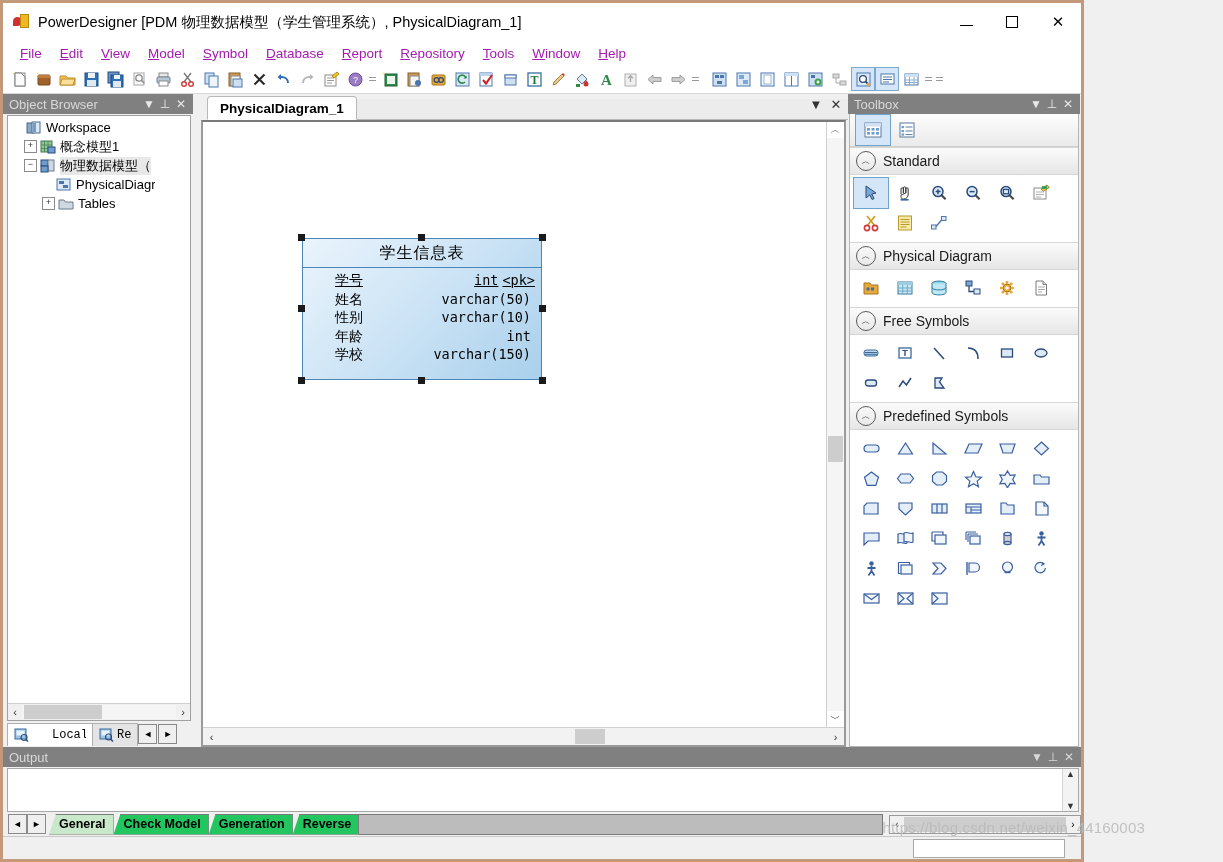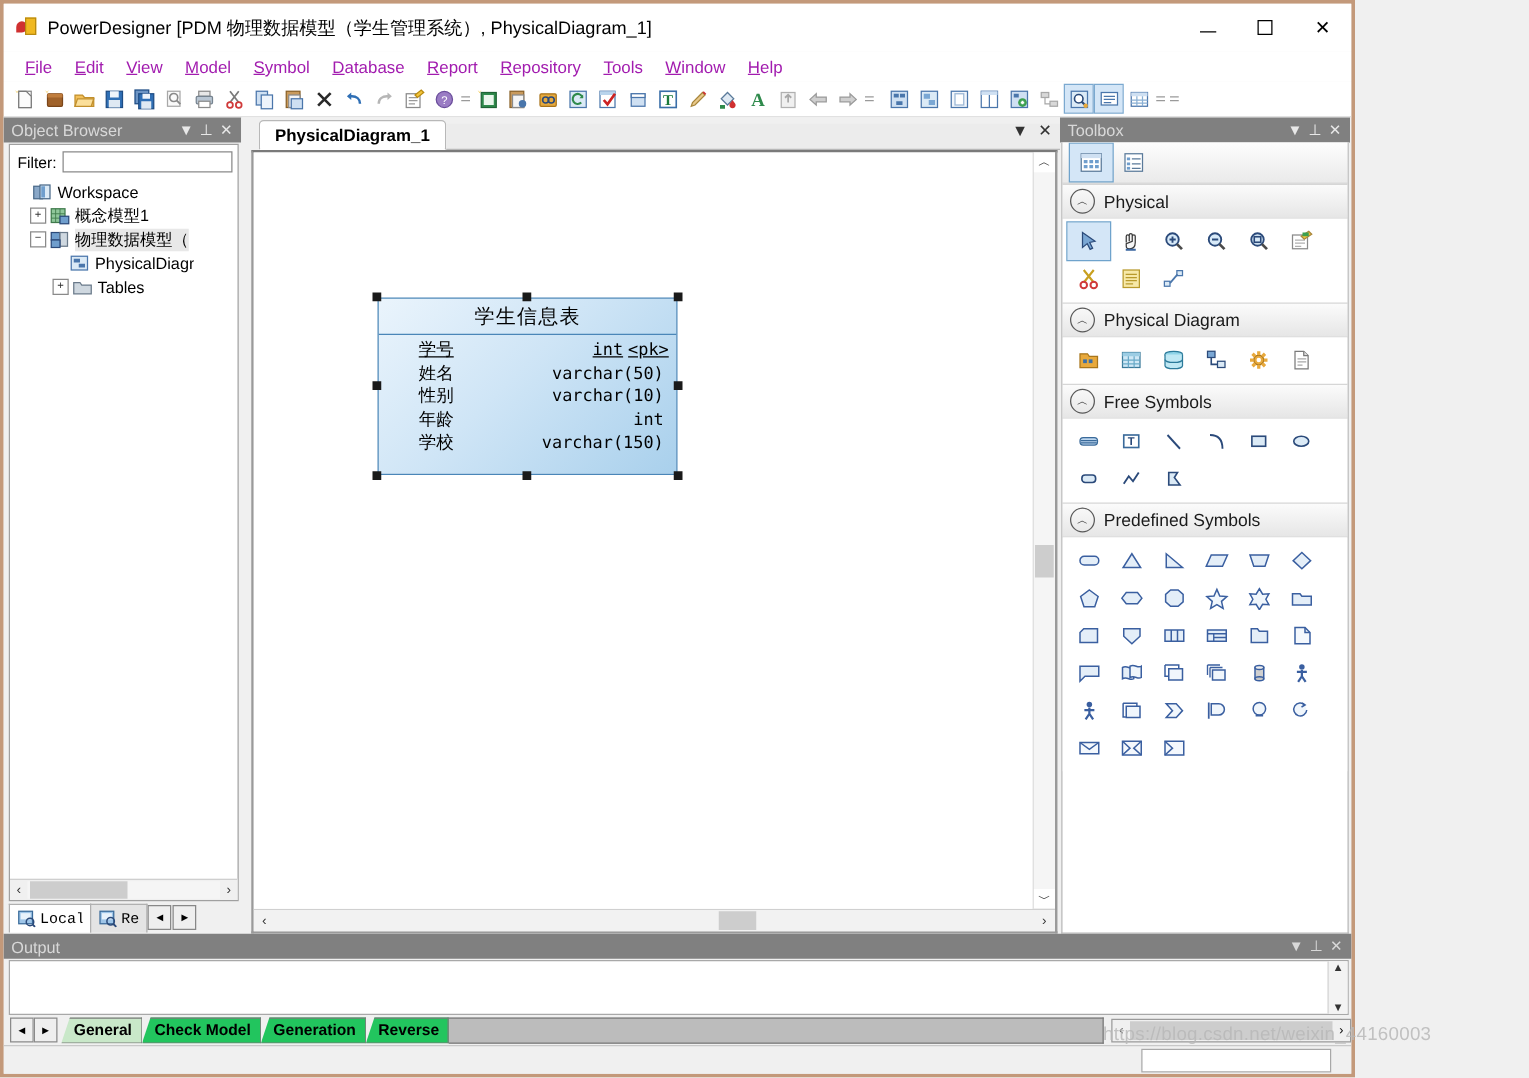--- a/index.html
+++ b/index.html
@@ -67,21 +67,21 @@
   .indent1{padding-left:4px;}
   .indent2{padding-left:16px;}
   .indent3{padding-left:34px;}
   #browser-hscroll{flex:0 0 16px;height:16px;border-top:1px solid #cfcfcf;background:#f0f0f0;display:flex;align-items:center;}
   #browser-hscroll .hsarr{width:14px;text-align:center;font-size:11px;color:#333;}
   #browser-hscroll .hstrack{flex:1 1 auto;height:14px;background:#f5f5f5;position:relative;}
   #browser-hscroll .hsthumb{position:absolute;left:2px;top:0;width:78px;height:14px;background:#cdcdcd;}
   #browser-tabs{flex:0 0 26px;height:26px;display:flex;align-items:center;padding-left:4px;}
   .btab{display:flex;align-items:center;height:22px;padding:0 6px;font-family:"Liberation Mono",monospace;font-size:12px;
     border:1px solid #b0b0b0;border-bottom:none;background:#e4e4e4;margin-right:-1px;}
-  .btab.active{background:#fff;}
+  .btab.active{background:#fff;gap:20px;}
   .btab .bico{width:15px;height:14px;margin-right:3px;}
   .btab .blabel{overflow:hidden;max-width:34px;white-space:nowrap;}
   .barrow{width:17px;height:18px;border:1px solid #888;background:#efefef;font-size:9px;display:flex;
     align-items:center;justify-content:center;margin-left:1px;}
   
   #center{flex:1 1 auto;display:flex;flex-direction:column;min-width:0;background:#f0f0f0;}
   #doc-tabs{height:26px;flex:0 0 26px;display:flex;align-items:flex-end;background:#f0f0f0;padding-left:14px;position:relative;}
   #doc-tab{height:22px;background:#fff;border:1px solid #b8b8b8;border-bottom:1px solid #fff;border-radius:4px 4px 0 0;
     display:flex;align-items:center;padding:0 12px;font-weight:bold;font-size:13.5px;}
   #doc-tab-rest{flex:1 1 auto;height:20px;border-bottom:1px solid #b8b8b8;background:#ececec;}
@@ -464,24 +464,20 @@
   <div id="body-row">
 
     <div id="left-dock">
       <div class="dock-title">
         <span class="dt-label">Object Browser</span>
         <span class="dt-btn">▼</span>
         <span class="dt-btn">⊥</span>
         <span class="dt-btn">✕</span>
       </div>
       <div id="browser-body">
-        <div id="filter-row">
-          <label>Filter:</label>
-          <input id="filter-input" type="text" value="" style="">
-        </div>
         <div id="tree">
 
           <div class="tnode indent1">
             <span class="nospc"></span>
             <span class="tico">
               <svg width="16" height="14" viewBox="0 0 16 14">
                   <rect x="1" y="2" width="7" height="10" fill="#8aa8c8" stroke="#4a6a8a"></rect>
                   <rect x="6" y="1" width="8" height="11" fill="#dbeaf6" stroke="#4a6a8a"></rect>
                   <rect x="7" y="2" width="3" height="9" fill="#6f9ecd"></rect>
                 </svg>
@@ -680,21 +676,21 @@
                 </g>
                 <g stroke="#5a7a9a">
                   <path d="M8.5 7h7M8.5 11h7M8.5 14.6h7"></path>
                 </g>
               </svg>
           </div>
         </div>
 
         <div class="tbx-sec">
           <span class="chev">︿</span>
-          <span class="stitle">Physical</span>
+          <span class="stitle">Standard</span>
         </div>
         <div class="tbx-grid">
           <div class="tbx-item sel">
               <svg width="20" height="20" viewBox="0 0 20 20">
                 <path d="M5 3l10 7-4.2 1 2.3 4.5-2 1-2.3-4.6L5 15z" fill="#7aa7d4" stroke="#2b4a7a"></path>
               </svg>
             </div>
           <div class="tbx-item">
               <svg width="20" height="20" viewBox="0 0 20 20">
                 <path d="M6 11V6a1.2 1.2 0 0 1 2.4 0v4M8.4 10V5a1.2 1.2 0 0 1 2.4 0v5M10.8 10V6a1.2 1.2 0 0 1 2.4 0v5c0 3-1.6 5-4.6 5S6 14.5 6 12z" fill="#f6f6f6" stroke="#3a3a3a"></path>

